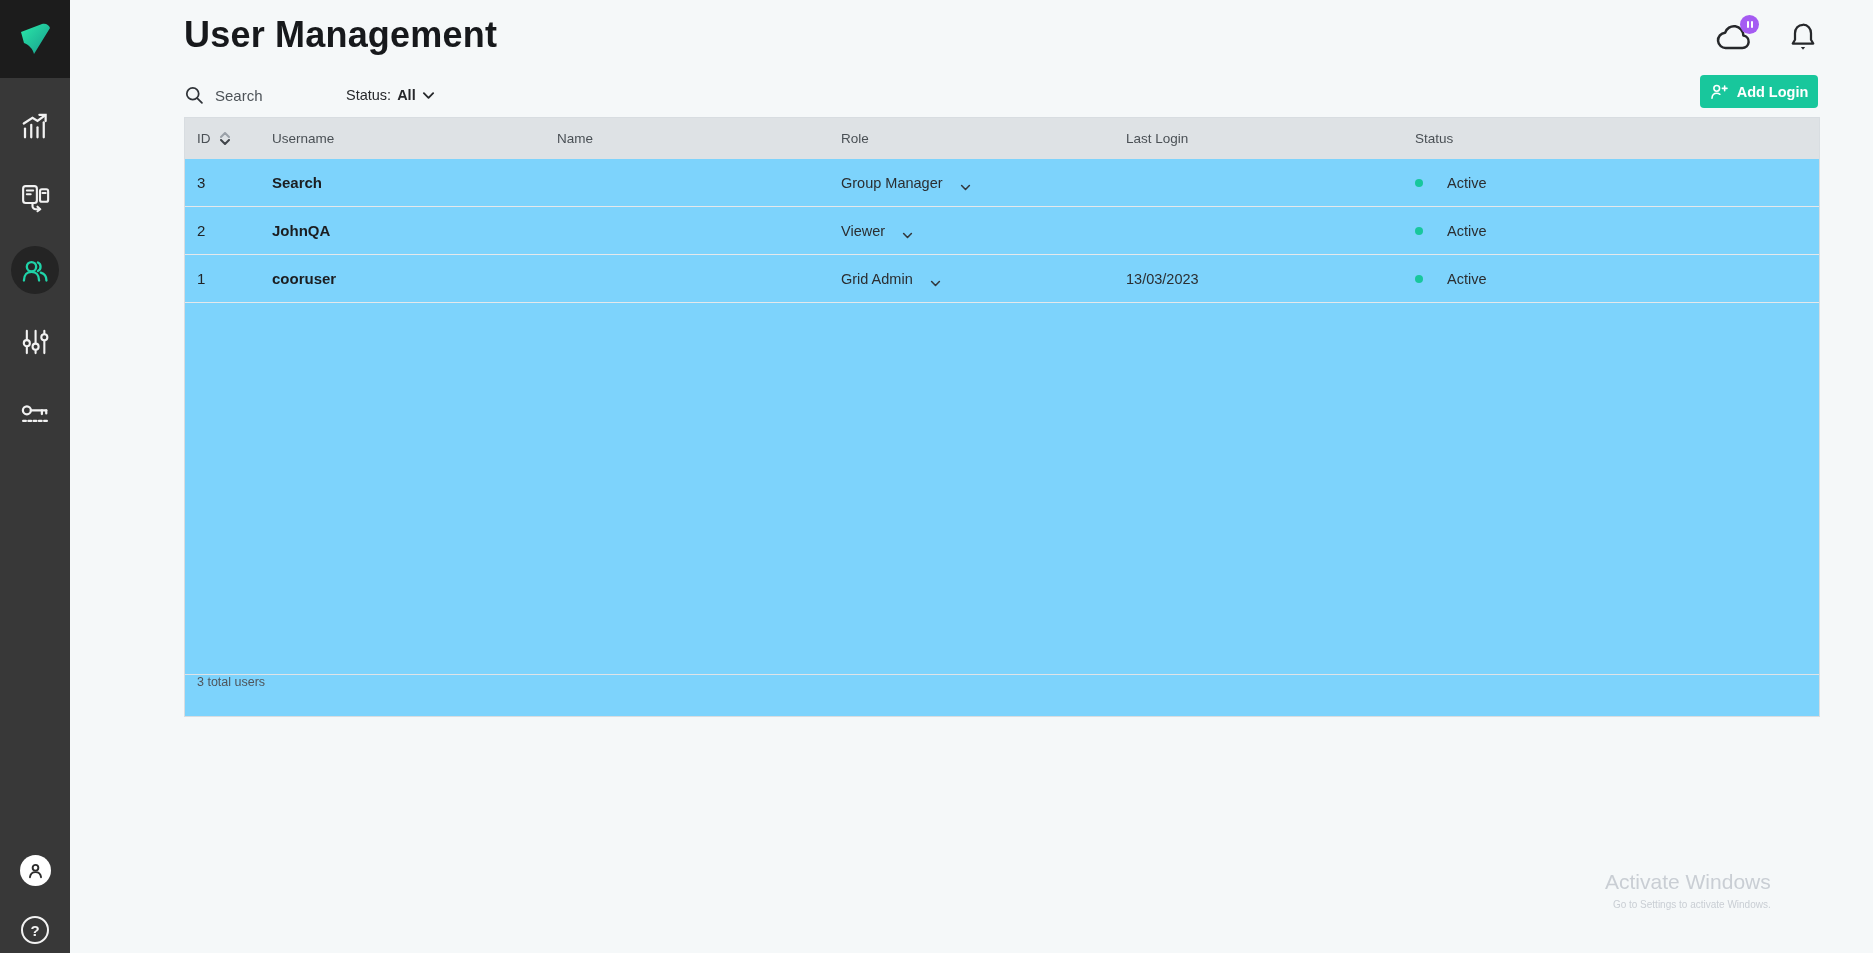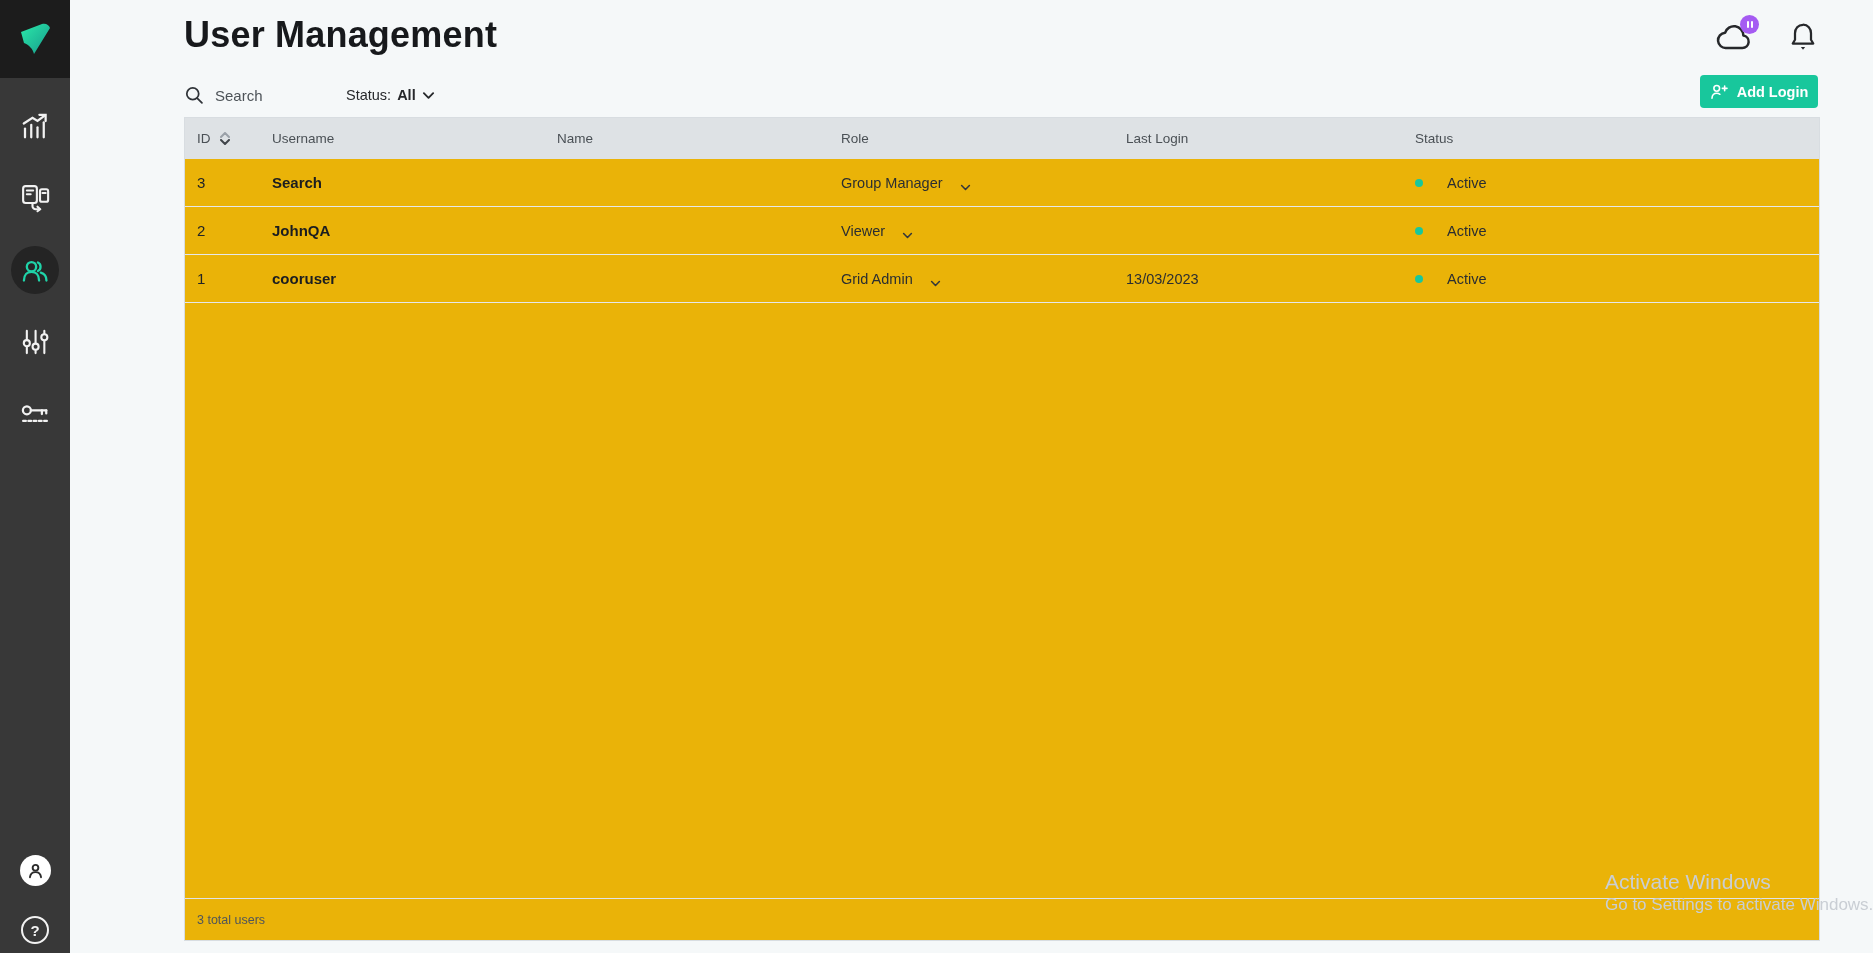--- a/index.html
+++ b/index.html
@@ -71,22 +71,22 @@
     width:118px; height:33px; border:none; border-radius:4px;
     background:#18C79C; color:#FFFFFF;
     font-family:"Liberation Sans", sans-serif;
     font-size:14.5px; font-weight:700;
     display:flex; align-items:center; justify-content:center; gap:8px;
     cursor:pointer;
   }
 
   
   .table-card {
-    position:absolute; left:184px; top:117px; width:1636px; height:824px;
-    background:#eab308; border:1px solid #D8DDE1;
+    position:absolute; left:184px; top:117px; width:1636px; height:600px;
+    background:#7dd3fc; border:1px solid #D8DDE1;
     display:flex; flex-direction:column;
   }
   .trow {
     display:grid;
     grid-template-columns:75px 285px 284px 285px 289px 1fr;
     padding-left:12px; align-items:center;
   }
   .thead {
     height:41px; background:#DEE2E5;
     font-size:13.5px; color:#4A5055; font-weight:500;
@@ -95,31 +95,31 @@
   .sort-stack { display:flex; flex-direction:column; gap:1px; cursor:pointer; }
   .tbody-row { height:48px; border-bottom:1px solid #E5E8EB; font-size:14.5px; color:#2B2E31; }
   .cell-id { font-size:15px; color:#212427; }
   .cell-username { font-size:15px; font-weight:700; color:#1B1D20; }
   .role-select { display:inline-flex; align-items:flex-end; gap:17px; cursor:pointer; color:#2B2E31; }
   .status-cell { display:flex; align-items:center; gap:24px; }
   .status-dot { width:8px; height:8px; border-radius:50%; background:#18C79C; }
   .table-spacer { flex:1; }
   .table-footer {
     height:42px; border-top:1px solid #DFE3E7;
-    display:flex; align-items:center; padding-left:12px;
+    display:flex; padding-left:12px;
     font-size:12.5px; color:#4F555B;
   }
 
   
   .watermark {
     position:absolute; left:1605px; top:869px; z-index:5;
-    color:#C9CED4; pointer-events:none; white-space:nowrap;
+    color:#C9CED4; pointer-events:none; white-space:nowrap;text-align:right;
   }
   .watermark .wm1 { font-size:21px; line-height:26px; }
-  .watermark .wm2 { font-size:17px; line-height:20px; }
+  .watermark .wm2 { font-size:10px; line-height:20px; }
 
   svg { display:block; }
 </style>
 </head>
 <body>
 
 <aside class="sidebar">
   <div class="logo-block">
     <span>
       <svg width="36" height="36" viewBox="0 0 36 36">

